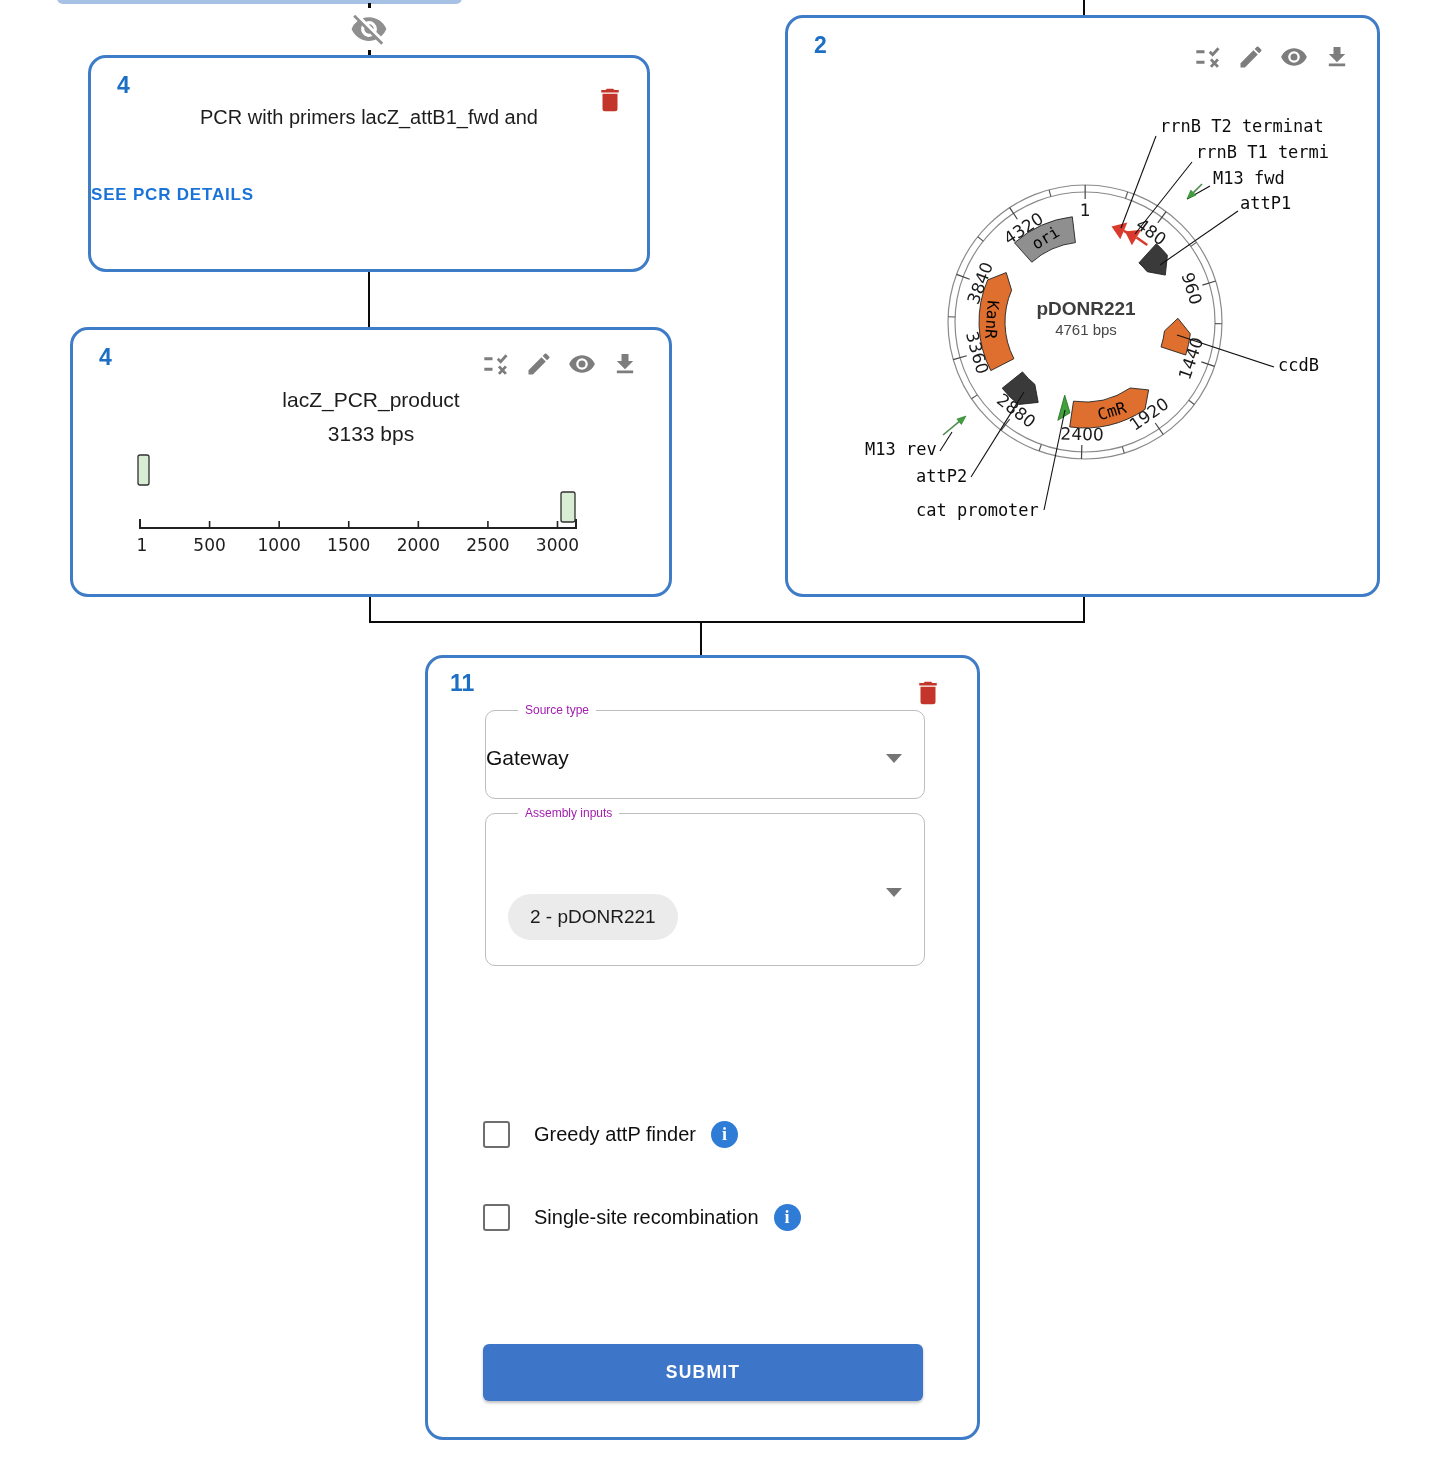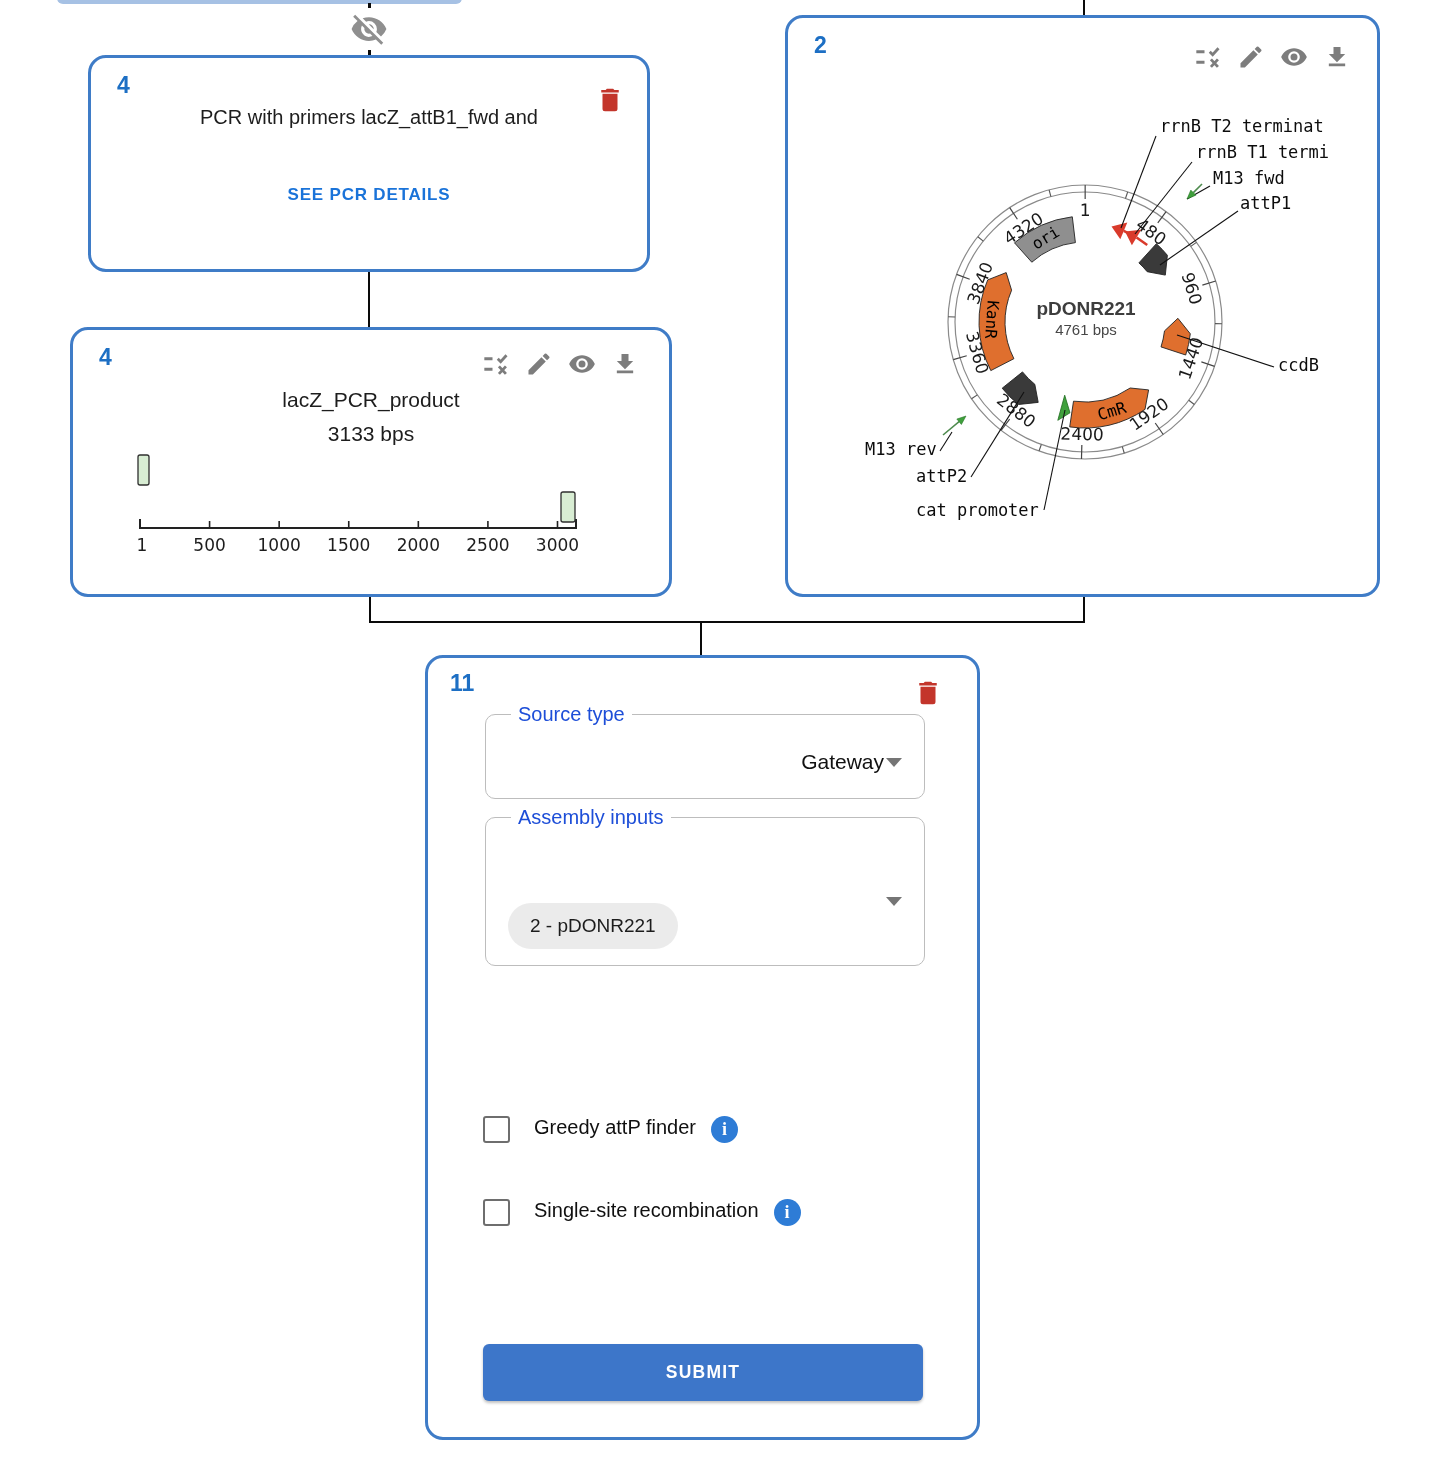--- a/index.html
+++ b/index.html
@@ -6,40 +6,40 @@
   .canvas{position:relative;width:1452px;height:1484px;background:#fff;overflow:hidden;
           font-family:"Liberation Sans",sans-serif;color:#1c1c1c;}
   .conn{position:absolute;width:0;border-left:2.5px solid #0a0a0a;}
   .conn-h{position:absolute;height:0;border-top:2.5px solid #0a0a0a;}
   .conn-dash{position:absolute;width:0;border-left:3px dashed #0a0a0a;}
   .top-edge{position:absolute;left:57px;top:-2px;width:405px;height:6px;background:#a6c1e4;border-radius:0 0 6px 6px;}
   .card{position:absolute;background:#fff;border:3px solid #3f7cc7;border-radius:18px;box-sizing:border-box;}
   .cardnum{position:absolute;font-size:23px;font-weight:700;color:#1d6fc4;}
   .ctext{position:absolute;left:0;width:100%;text-align:center;font-size:20px;color:#1d1d1d;}
   .ctitle{font-size:21px;}
-  .link{position:absolute;left:0;width:100%;text-align:center;font-size:17px;font-weight:600;
+  .link{position:absolute;left:0;width:100%;font-size:17px;font-weight:600;
         letter-spacing:.8px;color:#1a73d9;cursor:pointer;}
   .toolbar{position:absolute;display:flex;gap:15px;align-items:center;}
   .tbicon{width:28px;height:28px;cursor:pointer;}
   .tbicon svg{width:100%;height:100%;fill:#7d7d7d;}
   .trash{position:absolute;width:30px;height:32px;cursor:pointer;}
   .trash svg{width:100%;height:100%;fill:#c3352b;}
   .eyeoff{position:absolute;left:348px;top:8px;width:42px;height:42px;background:#fff;display:flex;
           align-items:center;justify-content:center;}
   .eyeoff svg{width:38px;height:38px;fill:#8f8f8f;}
   .fieldset{position:absolute;left:55px;width:440px;border:1.5px solid #bdbdbd;border-radius:10px;
             box-sizing:border-box;cursor:pointer;}
-  .fieldset legend{margin-left:13px;padding:0 7px;font-size:20px;color:#1d4ed8;}
+  .fieldset legend{margin-left:20px;padding:0 7px;font-size:12px;color:#a21caf;}
   .fsvalue{position:absolute;left:0;top:50%;transform:translateY(-50%);width:calc(100% - 40px);
-           text-align:right;font-size:21px;color:#111;}
+           text-align:left;font-size:21px;color:#111;}
   .fsarrow{position:absolute;right:22px;top:50%;margin-top:-4px;width:0;height:0;
            border-left:8px solid transparent;border-right:8px solid transparent;border-top:9px solid #757575;}
   .chip{position:absolute;background:#ebebeb;border-radius:24px;font-size:19px;color:#1c1c1c;
         display:flex;align-items:center;padding:0 22px;height:46px;cursor:pointer;}
-  .cbrow{position:absolute;left:55px;display:flex;height:36px;}
+  .cbrow{position:absolute;left:55px;display:flex;align-items:center;height:36px;}
   .cbox{width:27px;height:27px;box-sizing:border-box;border:2.5px solid #6e6e6e;border-radius:3px;
         background:#fff;cursor:pointer;flex:0 0 auto;}
   .cbox.checked{border:none;background:#3d76c9;display:flex;align-items:center;justify-content:center;}
   .cblabel{margin-left:24px;font-size:20px;color:#101010;}
   .info{margin-left:15px;width:27px;height:27px;border-radius:50%;background:#2e7cd6;color:#fff;
         font-size:18px;font-weight:700;display:flex;align-items:center;justify-content:center;
         font-family:"Liberation Serif",serif;cursor:pointer;}
   .submit{position:absolute;left:55px;width:440px;height:57px;background:#3d76c9;border:none;border-radius:6px;
           color:#fff;font-size:17.5px;font-weight:600;letter-spacing:1.2px;cursor:pointer;
           font-family:"Liberation Sans",sans-serif;box-shadow:0 2px 3px rgba(0,0,0,.25);}

